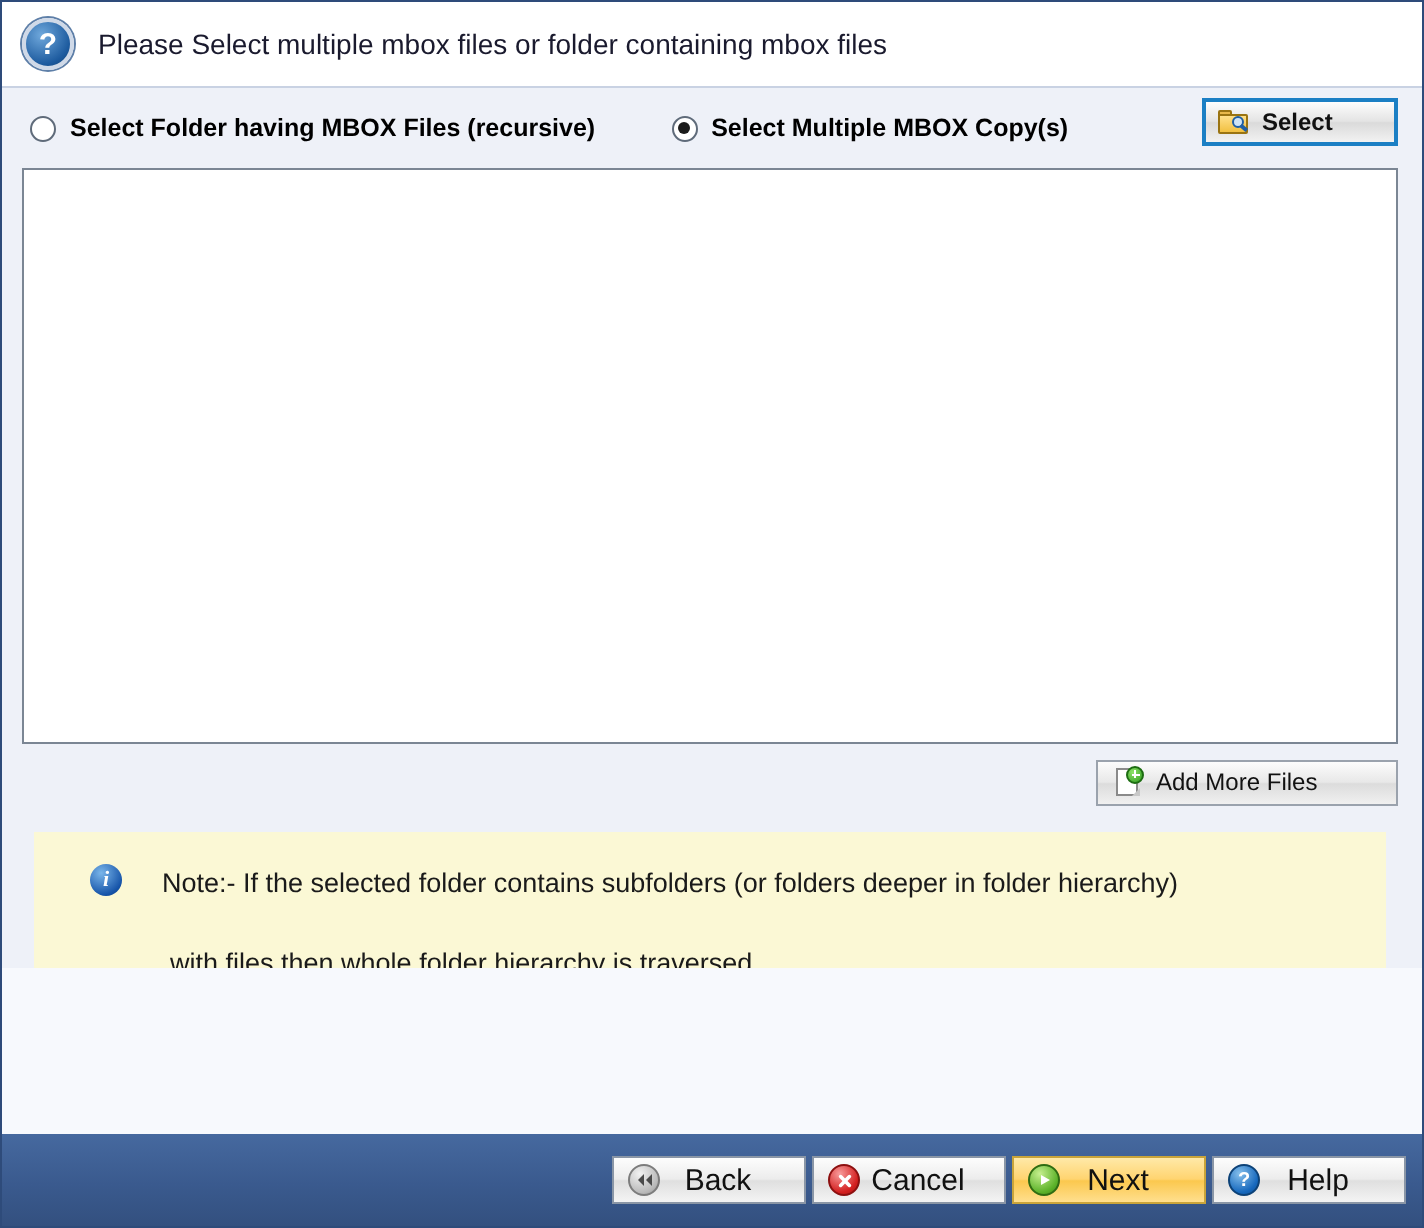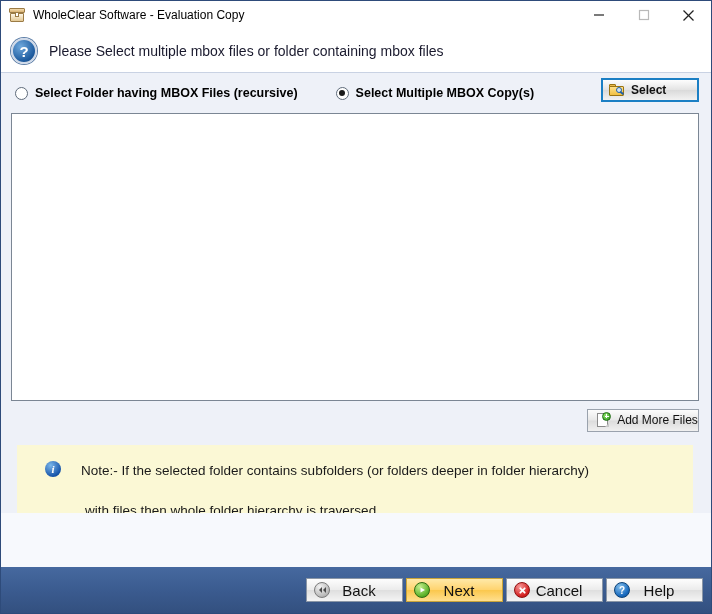--- a/index.html
+++ b/index.html
@@ -241,30 +241,29 @@
 
   .addmore-row {
     height: 38px;
     display: flex;
     align-items: center;
     justify-content: flex-end;
     padding-right: 12px;
     flex: 0 0 auto;
   }
   .addmore-btn {
-    width: 112px;
+    width: 151px;
     height: 23px;
     box-sizing: border-box;
     border: 1px solid #9aa2ad;
     background: linear-gradient(#fcfcfc, #e8e8e8 48%, #dcdcdc 52%, #f0f0f0);
     display: flex;
     align-items: center;
     padding-left: 9px;
     cursor: default;
-    justify-content: center;
   }
   .addmore-btn .label {
     font-size: 12px;
     color: #111111;
     margin-left: 7px;
   }
   .file-plus-icon {
     width: 13px; height: 15px;
     position: relative;
     flex: 0 0 auto;
@@ -406,46 +405,20 @@
     background: radial-gradient(circle at 35% 28%, #86c0ec, #1668bd 68%, #0f4c8e);
     border: 1px solid #0d4277;
   }
   .circ svg { display: block; }
 </style>
 </head>
 <body>
 
 <div class="window">
 
-  <div class="titlebar">
-    <div class="title-icon">
-      <div class="box-top"></div>
-      <div class="box-body"></div>
-      <div class="box-latch"></div>
-    </div>
-    <div class="title-text">WholeClear Software - Evaluation Copy</div>
-    <div class="caption-buttons">
-      <div class="cap-btn">
-        <svg width="12" height="12" viewBox="0 0 12 12">
-            <line x1="1" y1="6" x2="11" y2="6" stroke="#222" stroke-width="1.2"></line>
-          </svg>
-      </div>
-      <div class="cap-btn">
-        <svg width="12" height="12" viewBox="0 0 12 12">
-            <rect x="1.5" y="1.5" width="9" height="9" fill="none" stroke="#b9b9b9" stroke-width="1.2"></rect>
-          </svg>
-      </div>
-      <div class="cap-btn">
-        <svg width="13" height="13" viewBox="0 0 13 13">
-            <line x1="1.5" y1="1.5" x2="11.5" y2="11.5" stroke="#222" stroke-width="1.3"></line>
-            <line x1="11.5" y1="1.5" x2="1.5" y2="11.5" stroke="#222" stroke-width="1.3"></line>
-          </svg>
-      </div>
-    </div>
-  </div>
 
   <div class="header">
     <div class="q-icon">?</div>
     <div class="header-text">Please Select multiple mbox files or folder containing mbox files</div>
   </div>
 
   <div class="body">
 
     <div class="options-row">
 
@@ -503,43 +476,43 @@
         <span class="circ gray">
           <svg width="9" height="8" viewBox="0 0 9 8">
               <polygon points="4,1 4,7 1,4" fill="#4a4a4a"></polygon>
               <polygon points="8,1 8,7 5,4" fill="#4a4a4a"></polygon>
             </svg>
         </span>
       </span>
       <span class="label">Back</span>
     </div>
 
-    <div class="nav-btn primary">
-      <span class="ico">
-        <span class="circ green">
-          <svg width="8" height="8" viewBox="0 0 8 8">
-              <polygon points="2.5,1.5 7,4 2.5,6.5" fill="#ffffff"></polygon>
-            </svg>
-        </span>
-      </span>
-      <span class="label">Next</span>
-    </div>
-
     <div class="nav-btn">
       <span class="ico">
         <span class="circ red">
           <svg width="9" height="9" viewBox="0 0 9 9">
               <line x1="2.3" y1="2.3" x2="6.7" y2="6.7" stroke="#ffffff" stroke-width="1.8" stroke-linecap="round"></line>
               <line x1="6.7" y1="2.3" x2="2.3" y2="6.7" stroke="#ffffff" stroke-width="1.8" stroke-linecap="round"></line>
             </svg>
         </span>
       </span>
       <span class="label">Cancel</span>
     </div>
 
+    <div class="nav-btn primary">
+      <span class="ico">
+        <span class="circ green">
+          <svg width="8" height="8" viewBox="0 0 8 8">
+              <polygon points="2.5,1.5 7,4 2.5,6.5" fill="#ffffff"></polygon>
+            </svg>
+        </span>
+      </span>
+      <span class="label">Next</span>
+    </div>
+
     <div class="nav-btn">
       <span class="ico">
         <span class="circ blue">?</span>
       </span>
       <span class="label">Help</span>
     </div>
 
   </div>
 </div>
 

